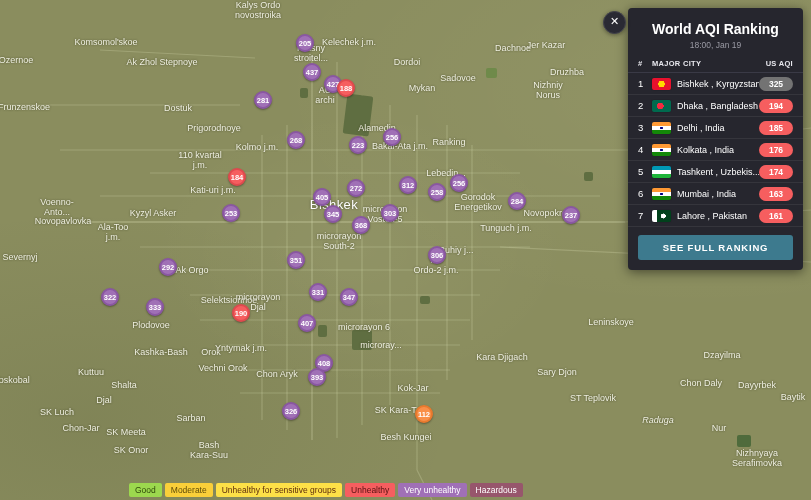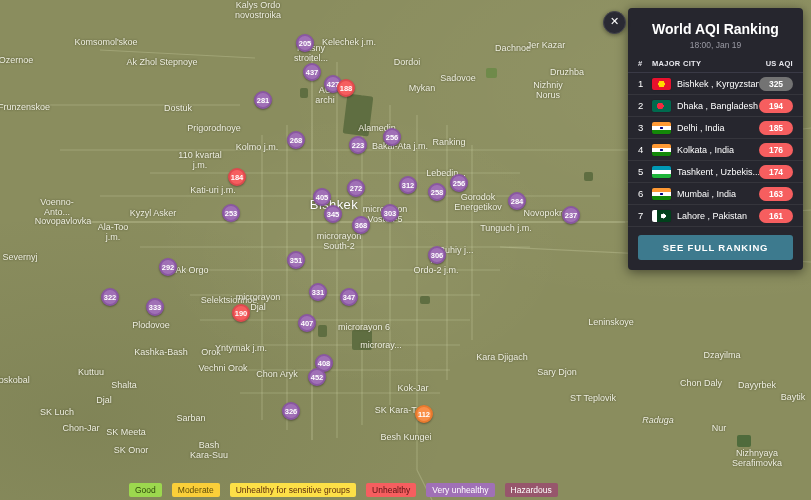--- a/index.html
+++ b/index.html
@@ -74,21 +74,21 @@
   .badge {
     min-width:22px; text-align:center; padding:2px 6px; border-radius:8px;
     font-size:8.5px; font-weight:bold; color:#fff;
   }
   .see-full-btn {
     margin:8px 10px 6px 10px; height:25px; border:none; width:calc(100% - 20px);
     border-radius:3px; color:#fff; font-size:9.5px; font-weight:bold;
     letter-spacing:0.8px; cursor:pointer; font-family:"Liberation Sans", sans-serif;
   }
   .legend {
-    position:absolute; left:129px; bottom:3px; display:flex; gap:10px;
+    position:absolute; left:129px; bottom:3px; display:flex; gap:3px;
     align-items:center; z-index:4;border-radius:6px;
   }
   .chip {
     padding:2px 6px; font-size:8.5px; border-radius:2px; white-space:nowrap;
   }
 </style>
 </head>
 <body>
 
 <div class="stage">
@@ -244,21 +244,21 @@
       <div class="marker" style="left: 437px; top: 255px; background: rgb(160, 112, 182); border-color: rgb(138, 87, 162);">306</div>
       <div class="marker" style="left: 296px; top: 260px; background: rgb(160, 112, 182); border-color: rgb(138, 87, 162);">351</div>
       <div class="marker" style="left: 168px; top: 267px; background: rgb(160, 112, 182); border-color: rgb(138, 87, 162);">292</div>
       <div class="marker" style="left: 110px; top: 297px; background: rgb(160, 112, 182); border-color: rgb(138, 87, 162);">322</div>
       <div class="marker" style="left: 155px; top: 307px; background: rgb(160, 112, 182); border-color: rgb(138, 87, 162);">333</div>
       <div class="marker" style="left: 241px; top: 313px; background: rgb(246, 94, 95); border-color: rgb(223, 74, 78);">190</div>
       <div class="marker" style="left: 318px; top: 292px; background: rgb(160, 112, 182); border-color: rgb(138, 87, 162);">331</div>
       <div class="marker" style="left: 349px; top: 297px; background: rgb(160, 112, 182); border-color: rgb(138, 87, 162);">347</div>
       <div class="marker" style="left: 307px; top: 323px; background: rgb(160, 112, 182); border-color: rgb(138, 87, 162);">407</div>
       <div class="marker" style="left: 324px; top: 363px; background: rgb(160, 112, 182); border-color: rgb(138, 87, 162);">408</div>
-      <div class="marker" style="left: 317px; top: 377px; background: rgb(160, 112, 182); border-color: rgb(138, 87, 162);">452</div>
+      <div class="marker" style="left: 317px; top: 377px; background: rgb(160, 112, 182); border-color: rgb(138, 87, 162);">393</div>
       <div class="marker" style="left: 291px; top: 411px; background: rgb(160, 112, 182); border-color: rgb(138, 87, 162);">326</div>
       <div class="marker" style="left: 424px; top: 414px; background: rgb(249, 144, 73); border-color: rgb(232, 122, 46);">112</div>
     </div>
 
   <div class="close-btn">✕</div>
 
   <div class="panel">
     <div class="panel-title">World AQI Ranking</div>
     <div class="panel-sub">18:00, Jan 19</div>
     <div class="hdr-row">

